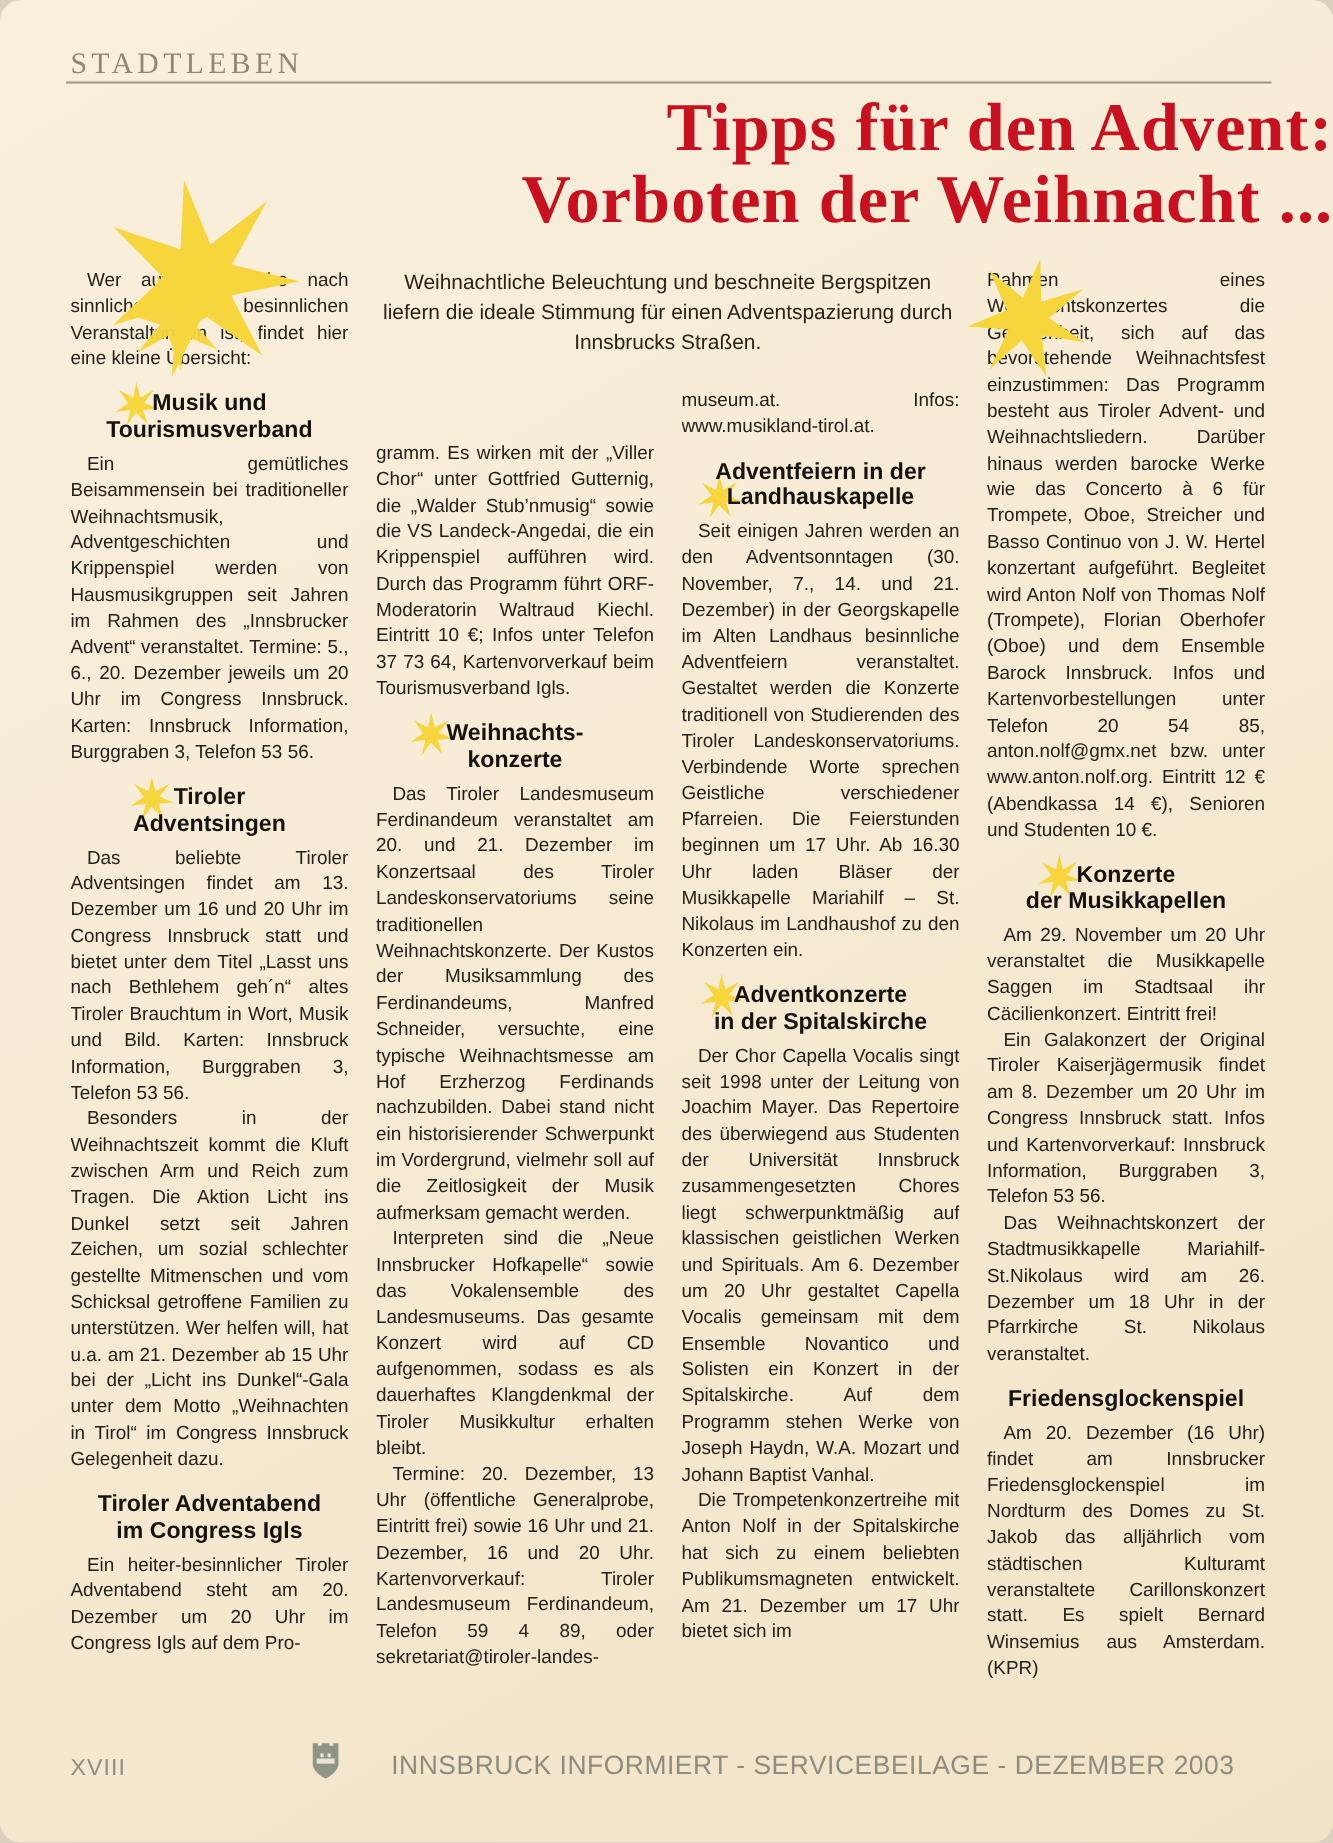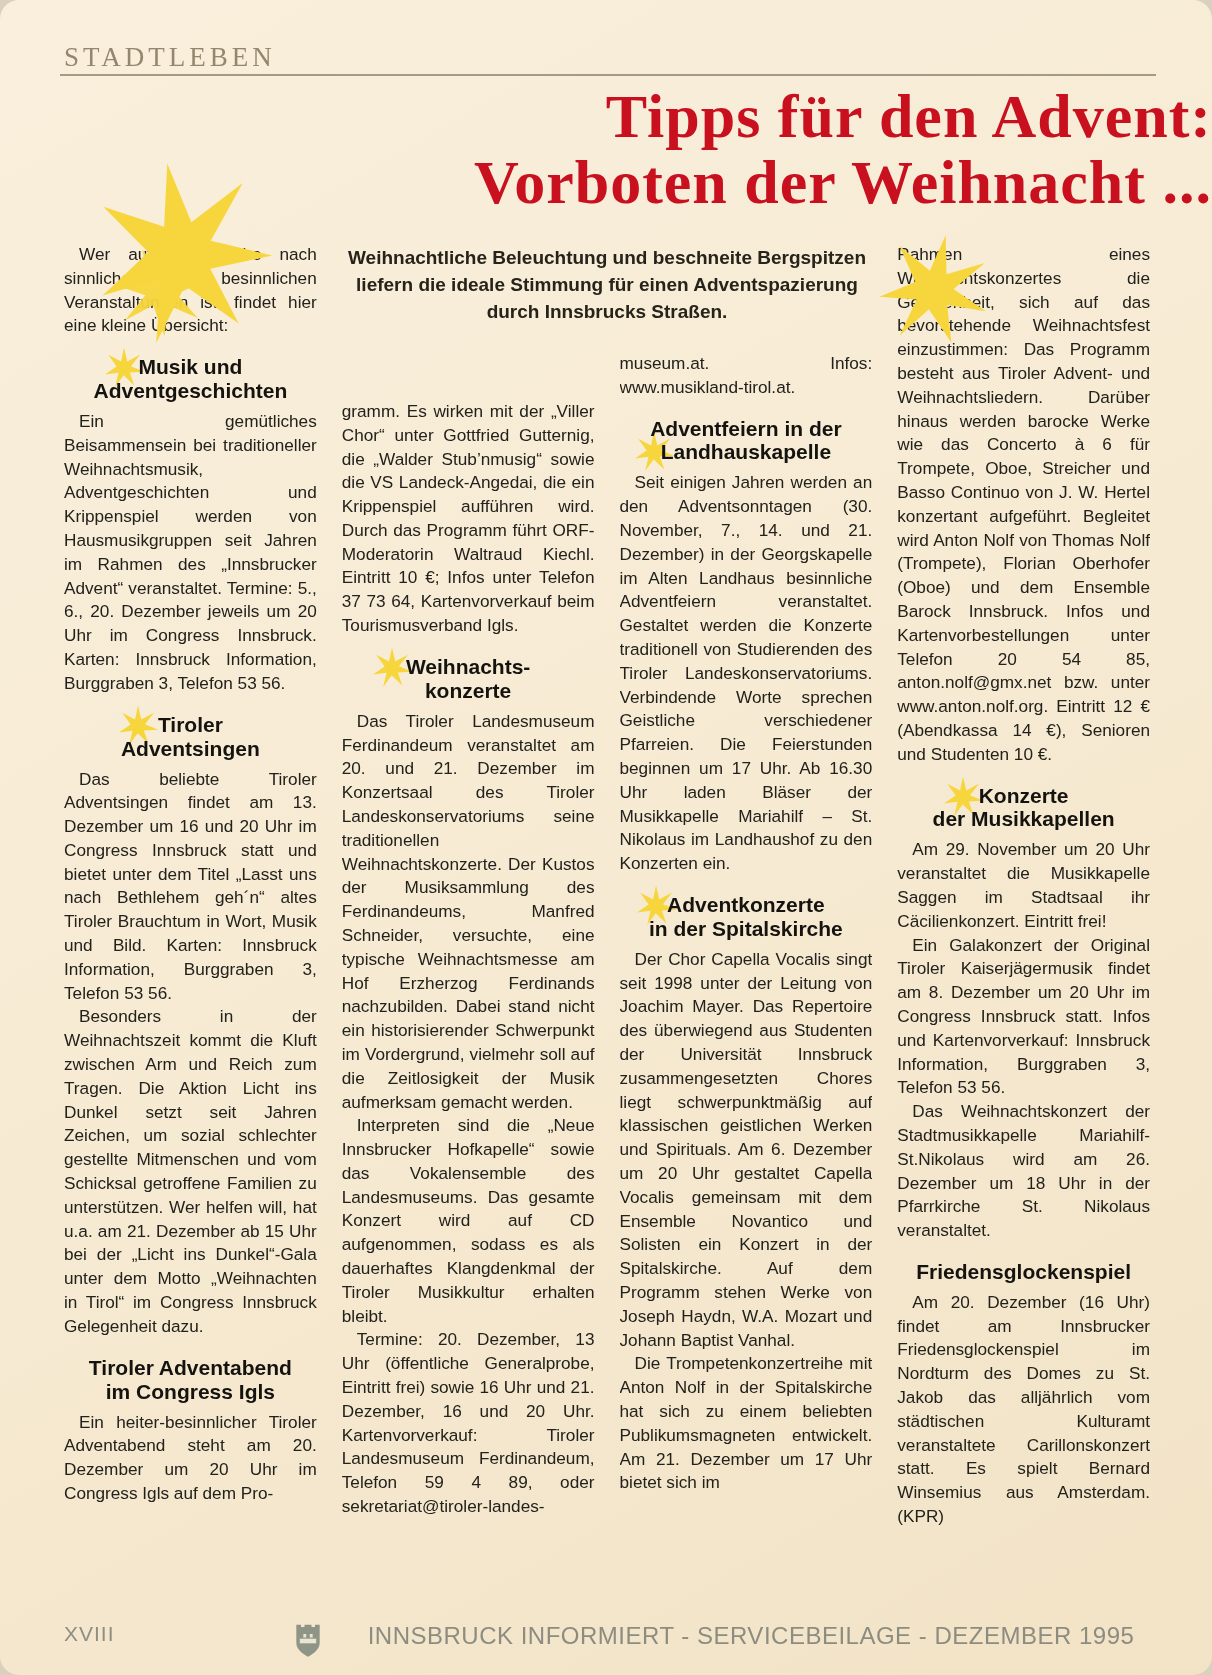--- a/index.html
+++ b/index.html
@@ -41,38 +41,38 @@
     display:grid;grid-template-columns:repeat(4,1fr);
     grid-template-rows:auto 1fr;column-gap:25px;overflow:hidden;
   }
   .col{min-width:0;overflow:hidden;font-size:17.2px;line-height:23.8px;}
   .col-1{grid-column:1;grid-row:1 / span 2;}
   .lede-wrap{grid-column:2 / span 2;grid-row:1;min-width:0;}
   .col-2{grid-column:2;grid-row:2;margin-top:48px;}
   .col-3{grid-column:3;grid-row:2;}
   .col-4{grid-column:4;grid-row:1 / span 2;}
   .lede{
-    margin:2px 6px 26px;font-weight:700;text-align:center;
+    margin:2px 6px 26px;font-weight:400;text-align:center;
     font-size:19px;line-height:1.42;color:#26231a;
   }
   .para{
     margin:0;text-indent:15px;text-align:justify;
     hyphens:auto;-webkit-hyphens:auto;overflow-wrap:break-word;
   }
   .para.noindent{text-indent:0;}
   .sec-h{
     position:relative;margin:17px 0 7px;text-align:center;
     font-size:21px;line-height:1.14;font-weight:700;color:#14130f;
   }
   .sec-h .hl{display:block;position:relative;z-index:1;}
   .hstar{position:absolute;z-index:0;width:44px;height:44px;}
   
   .footer{
-    position:absolute;left:64px;right:58px;top:1622px;
-    display:flex;align-items:flex-start;z-index:2;gap:12px;
+    position:absolute;left:64px;right:58px;top:1582px;
+    display:flex;align-items:flex-end;z-index:2;
   }
   .pageno{width:218px;font-size:21px;color:#8f8e83;letter-spacing:1px;}
   .crest{width:28px;height:38px;margin-right:14px;flex:none;}
   .imprint{
     flex:1;text-align:center;font-size:24px;color:#8d8c81;letter-spacing:.5px;
   }
 </style>
 </head>
 <body>
 
@@ -100,21 +100,21 @@
   <div class="content">
 
     <div class="col col-1">
       <p class="para">Wer auf der Suche nach sinnlichen und besinnlichen Veranstaltungen ist, findet hier eine kleine Übersicht:</p>
 
       <h3 class="sec-h">
         <svg class="hstar" style="left:38px;top:-9px;" viewBox="0 0 120 120">
           <polygon points="60,4 69,42 104,23 79,55 115,70 76,72 88,108 59,80 36,112 45,73 8,78 40,56 17,24 52,42" fill="#f6d63c"></polygon>
         </svg>
         <span class="hl">Musik und</span>
-        <span class="hl">Adventgeschichten</span>
+        <span class="hl">Tourismusverband</span>
       </h3>
       <p class="para">Ein gemütliches Beisammensein bei traditioneller Weihnachtsmusik, Adventgeschichten und Krippenspiel werden von Hausmusikgruppen seit Jahren im Rahmen des „Innsbrucker Advent“ veranstaltet. Termine: 5., 6., 20. Dezember jeweils um 20 Uhr im Congress Innsbruck. Karten: Innsbruck Information, Burggraben 3, Telefon 53 56.</p>
 
       <h3 class="sec-h">
         <svg class="hstar" style="left:52px;top:-9px;" viewBox="0 0 120 120">
           <polygon points="60,4 69,42 104,23 79,55 115,70 76,72 88,108 59,80 36,112 45,73 8,78 40,56 17,24 52,42" fill="#f6d63c"></polygon>
         </svg>
         <span class="hl">Tiroler</span>
         <span class="hl">Adventsingen</span>
       </h3>
@@ -193,16 +193,16 @@
   </div>
 
   <div class="footer">
     <span class="pageno">XVIII</span>
     <svg class="crest" viewBox="0 0 24 30">
       <path d="M2,1 h4 v2 h3 v-2 h6 v2 h3 v-2 h4 v16 c0,7 -10,11.5 -10,11.5 c0,0 -10,-4.5 -10,-11.5 z" fill="#8e9486"></path>
       <rect x="5" y="13" width="14" height="4" fill="#e9e4d4"></rect>
       <rect x="8" y="9" width="2.5" height="3" fill="#e9e4d4"></rect>
       <rect x="13.5" y="9" width="2.5" height="3" fill="#e9e4d4"></rect>
     </svg>
-    <span class="imprint">INNSBRUCK INFORMIERT - SERVICEBEILAGE - DEZEMBER 1995</span>
+    <span class="imprint">INNSBRUCK INFORMIERT - SERVICEBEILAGE - DEZEMBER 2003</span>
   </div>
 
 </div>
 
 </body></html>

